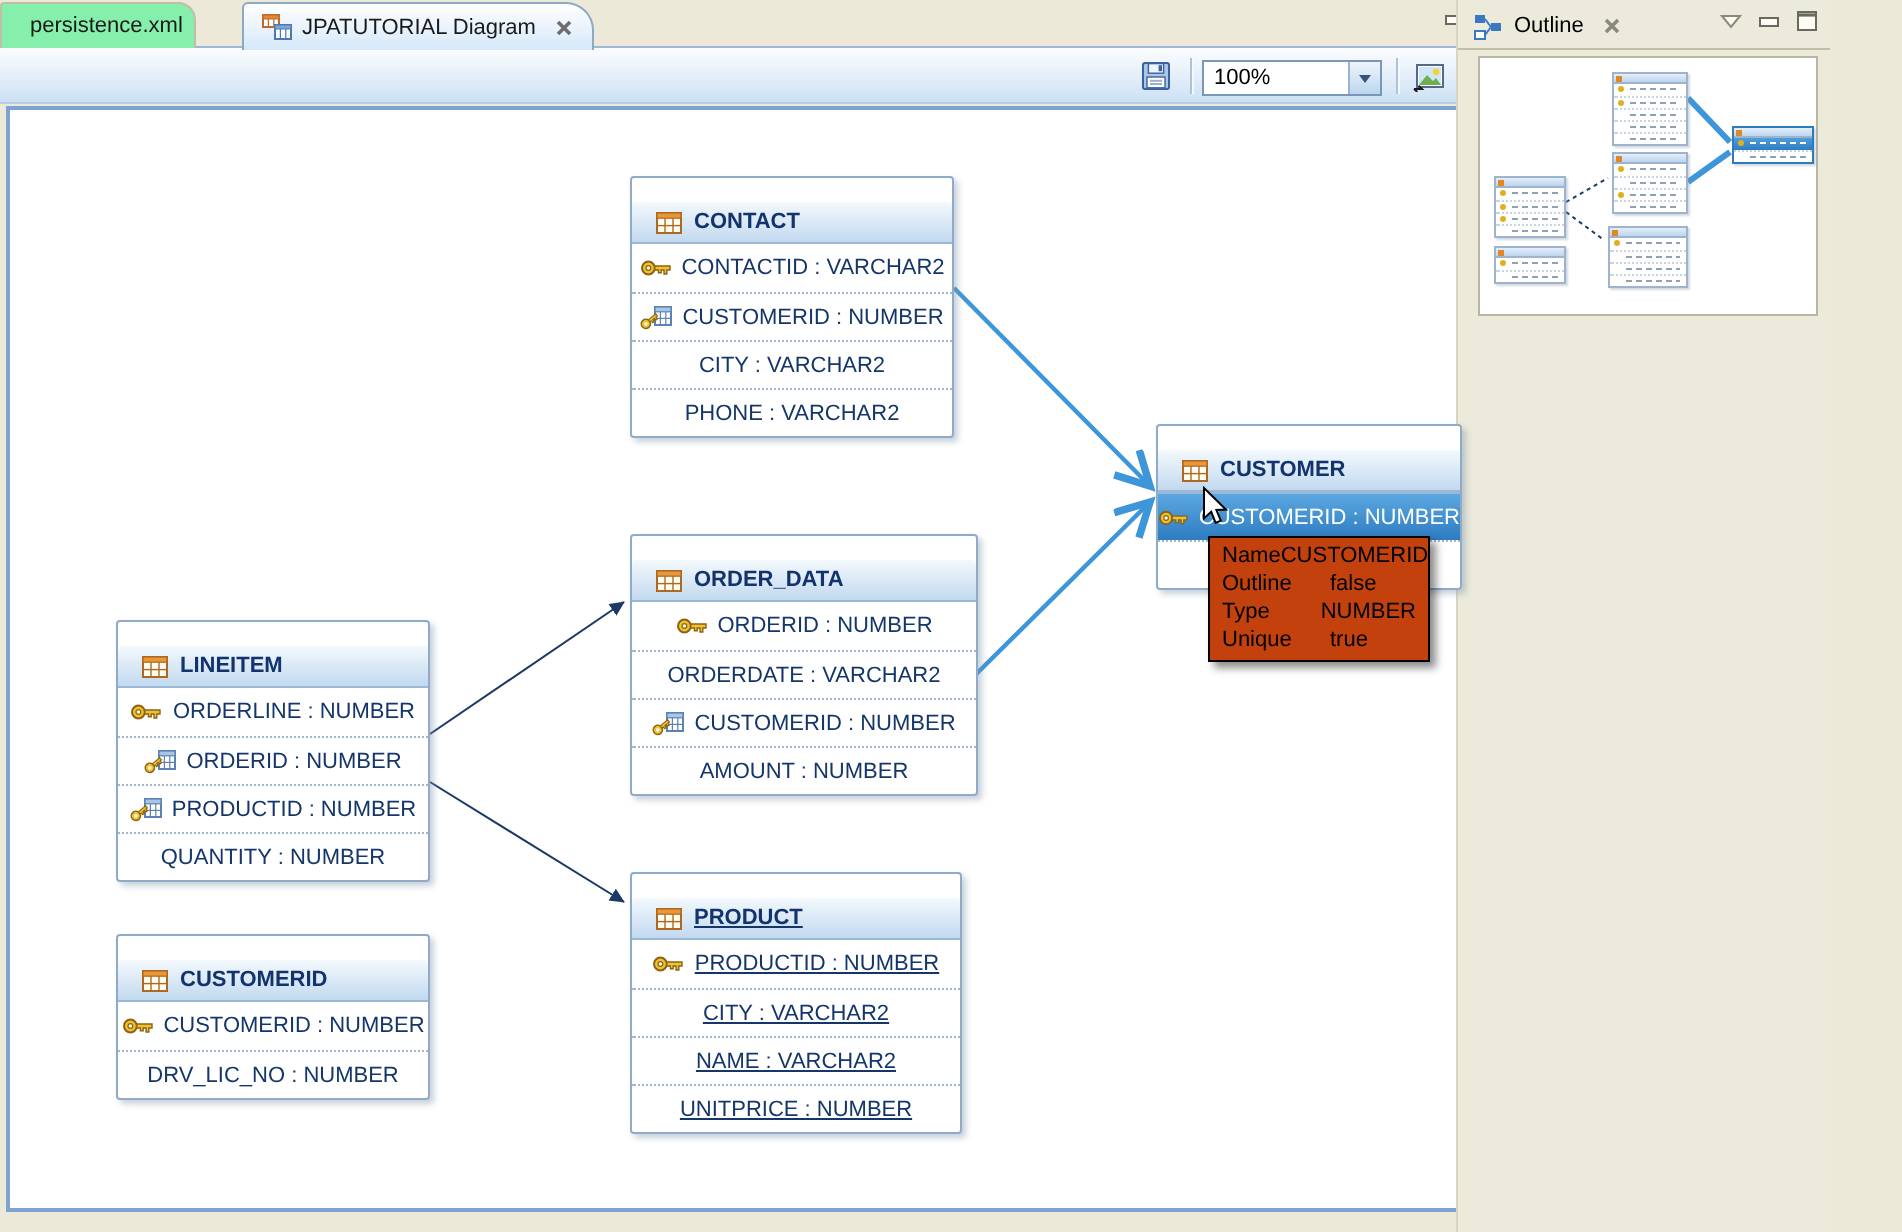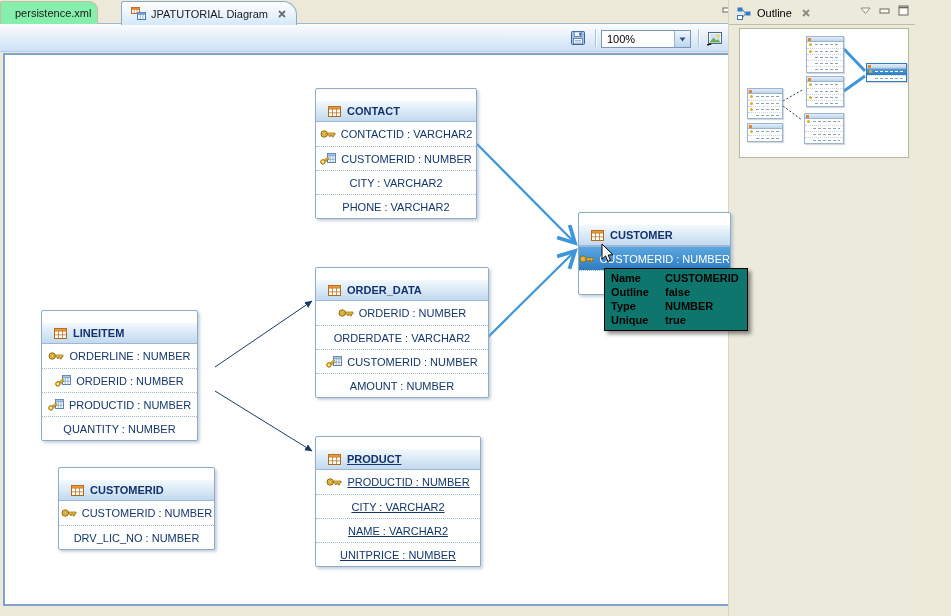--- a/index.html
+++ b/index.html
@@ -51,23 +51,23 @@
   .ehead { height:21px; display:flex; align-items:center; gap:6px; padding-left:12px;
     font-weight:bold; font-size:11px; color:#12336e;
     background:linear-gradient(#f3f9fd,#c2d9ef); border-bottom:1px solid #9db8d4;
     border-radius:2px 2px 0 0;margin-top:12px; }
   .erow { height:24px; display:flex; align-items:center; justify-content:center;
     gap:5px; font-size:11px; white-space:nowrap; }
   .erow + .erow { border-top:1px dotted #a3b8cc; }
   .erow.sel { background:linear-gradient(#5ba7e1,#2d7cc0); color:#fff; border-top:1px solid #9db8d4; }
 
   
-  .tooltip { position:absolute; left:599px; top:213px; width:144px;
-    background:#0f766e; border:1px solid #000; padding:2px 6px 3px;
-    box-shadow:3px 3px 4px rgba(0,0,0,.45); z-index:10; font-size:11px; color:#000;font-weight:bold; }
+  .tooltip { position:absolute; left:599px; top:213px; width:111px;
+    background:#c2410c; border:1px solid #000; padding:2px 6px 3px;
+    box-shadow:3px 3px 4px rgba(0,0,0,.45); z-index:10; font-size:11px; color:#000; }
   .tt-row { display:flex; line-height:14px; }
   .tt-label { width:54px; }
 
   .cursor { position:absolute; left:596px; top:188px; z-index:11; pointer-events:none; }
 
   
   .outline { position:absolute; left:728px; top:0; width:187px; height:616px;
     background:#eceadb; border-left:1px solid #d8d4c0; }
   .otabbar { position:relative; height:25px; border-bottom:1px solid #c2bda6; }
   .otab { position:absolute; left:0; top:1px; height:24px; display:flex;
@@ -316,21 +316,21 @@
               <circle cx="2.6" cy="8" r="0.9" fill="#fffbe6"></circle>
               <path d="M4.8 7.3 L9.6 7.3 L9.6 8.7 L8.6 8.7 L8.6 9.8 L7.6 9.8 L7.6 8.7 L6.6 8.7 L6.6 9.8 L5.6 9.8 L5.6 8.7 L4.8 8.7 Z" fill="#f2c12e" stroke="#8a6414" stroke-width="0.6"></path>
             </g>
           </svg>
           <span>CUSTOMERID : NUMBER</span>
         </div>
         <div class="erow">
           <span>AMOUNT : NUMBER</span>
         </div>
       </div>
-      <div class="etable" style="left: 36px; top: 255px; width: 157px;">
+      <div class="etable" style="left: 53px; top: 255px; width: 157px;">
         <div class="ehead">
           <svg width="13" height="11" viewBox="0 0 13 11">
             <rect x="0.5" y="0.5" width="12" height="10" fill="#fffdf2" stroke="#b06820"></rect>
             <rect x="0.5" y="0.5" width="12" height="2.6" fill="#e89838" stroke="#b06820" stroke-width="0.6"></rect>
             <line x1="4.5" y1="3" x2="4.5" y2="10.5" stroke="#b06820" stroke-width="0.7"></line>
             <line x1="8.5" y1="3" x2="8.5" y2="10.5" stroke="#b06820" stroke-width="0.7"></line>
             <line x1="0.5" y1="6.8" x2="12.5" y2="6.8" stroke="#b06820" stroke-width="0.7"></line>
           </svg>
           <span>LINEITEM</span>
         </div>

